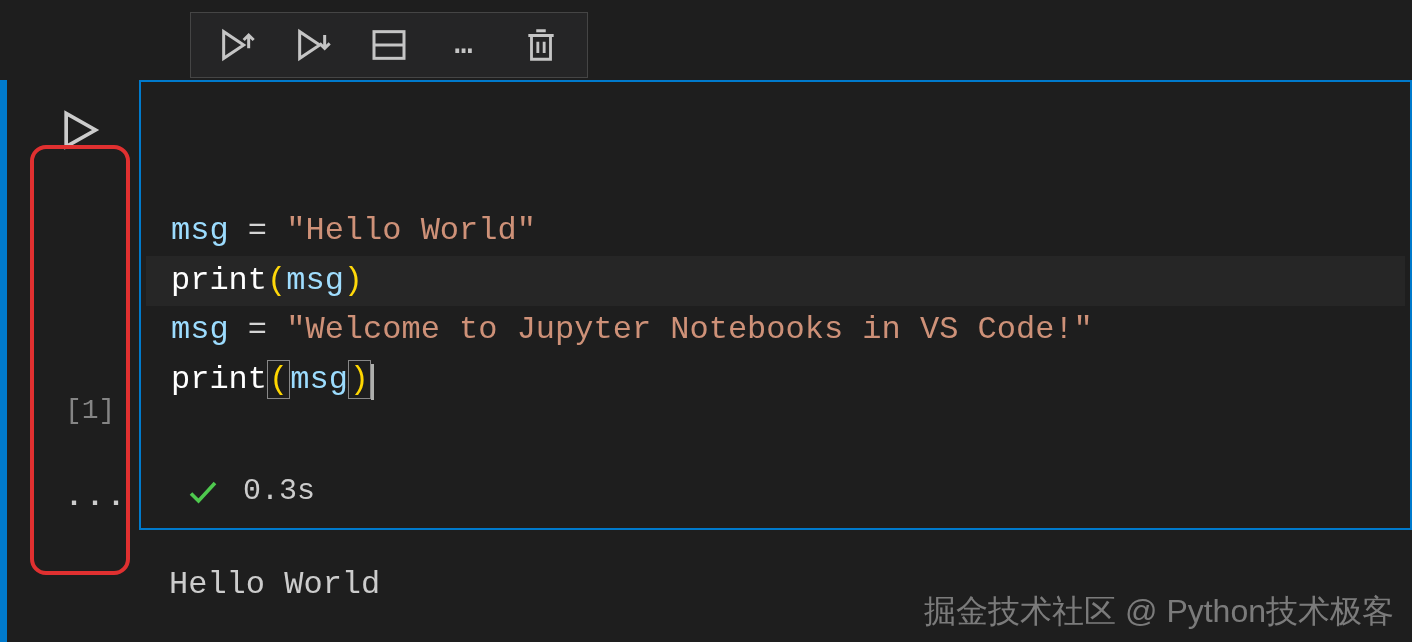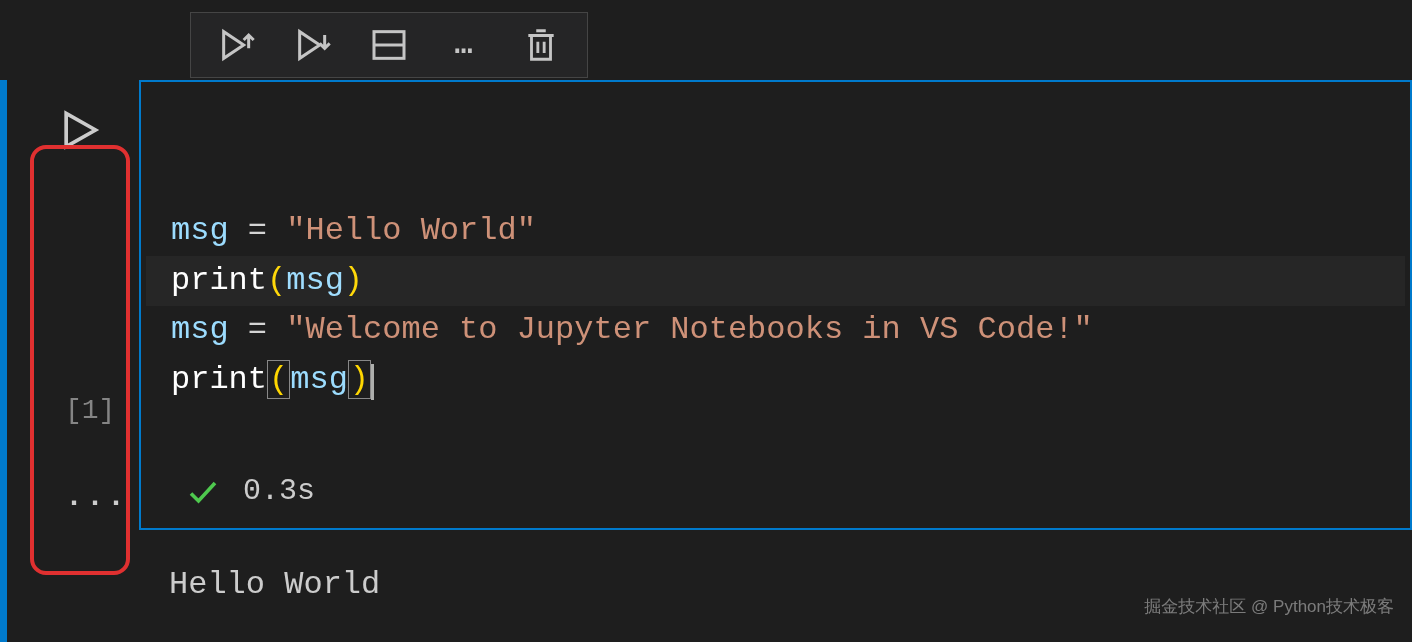--- a/index.html
+++ b/index.html
@@ -141,24 +141,24 @@
     left: 30px;
     width: 100px;
     height: 430px;
     border: 4px solid #e03030;
     border-radius: 16px;
     pointer-events: none;
     z-index: 20;
   }
   .watermark {
     position: absolute;
-    bottom: 24px;
+    bottom: 8px;
     right: 18px;
     color: rgba(200,200,200,0.55);
-    font-size: 17px;
+    font-size: 32px;
     font-family: "Microsoft YaHei", sans-serif;
     margin-top: 40px;
   }
 </style>
 </head>
 <body>
 
 <div class="toolbar">
   <div class="tb-btn">
     <svg width="40" height="40" viewBox="0 0 24 24">

